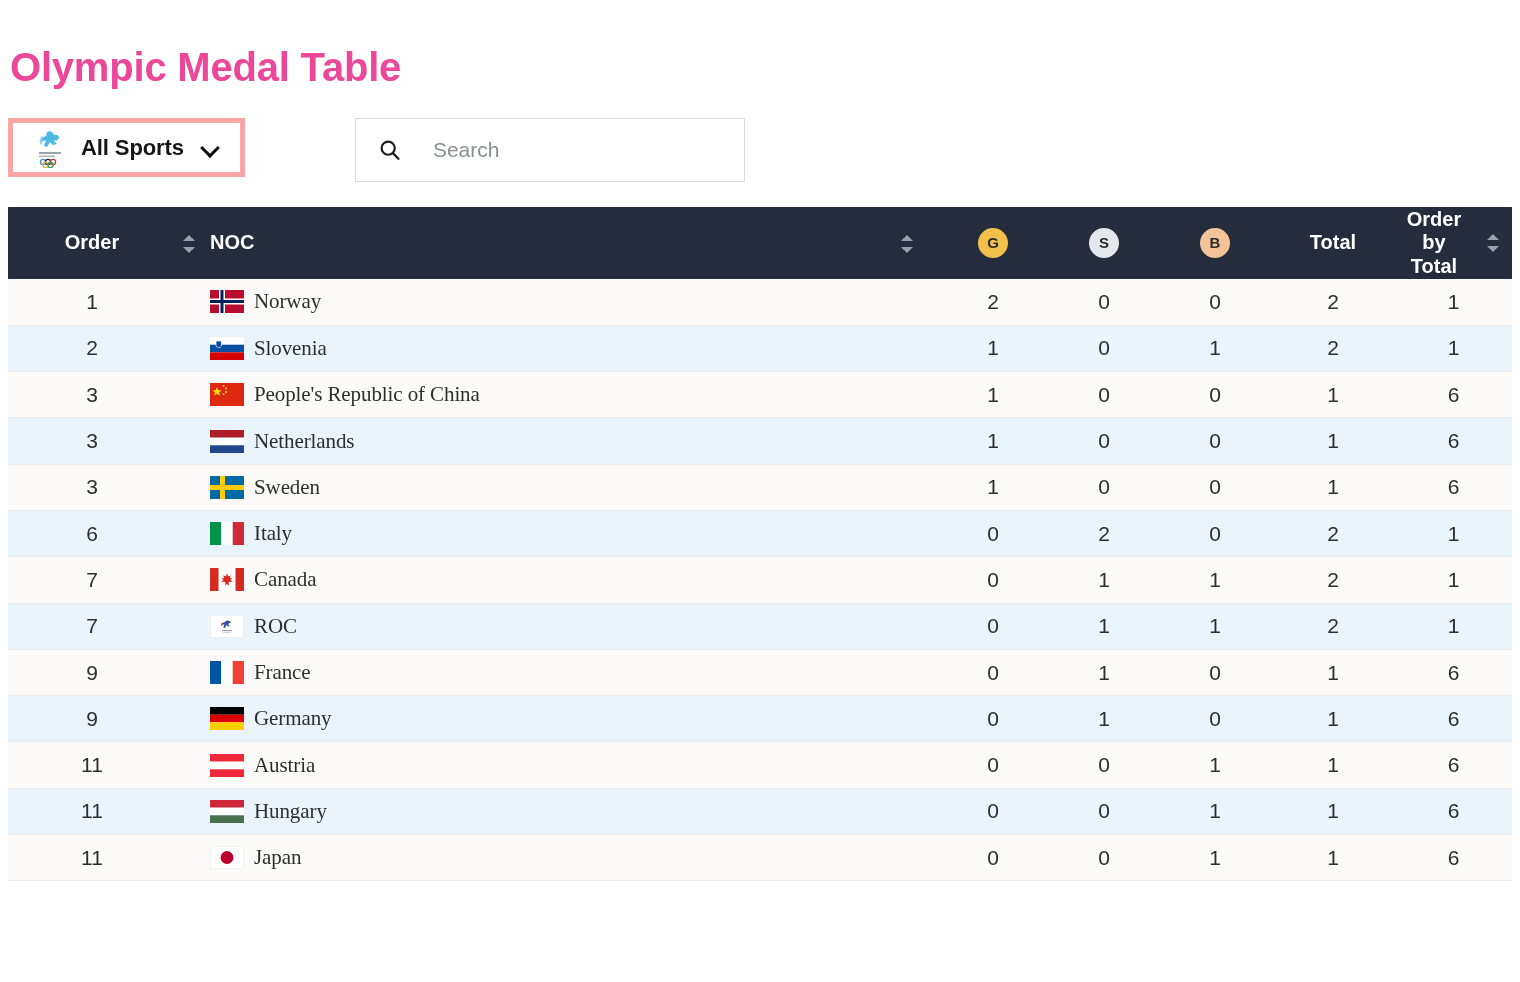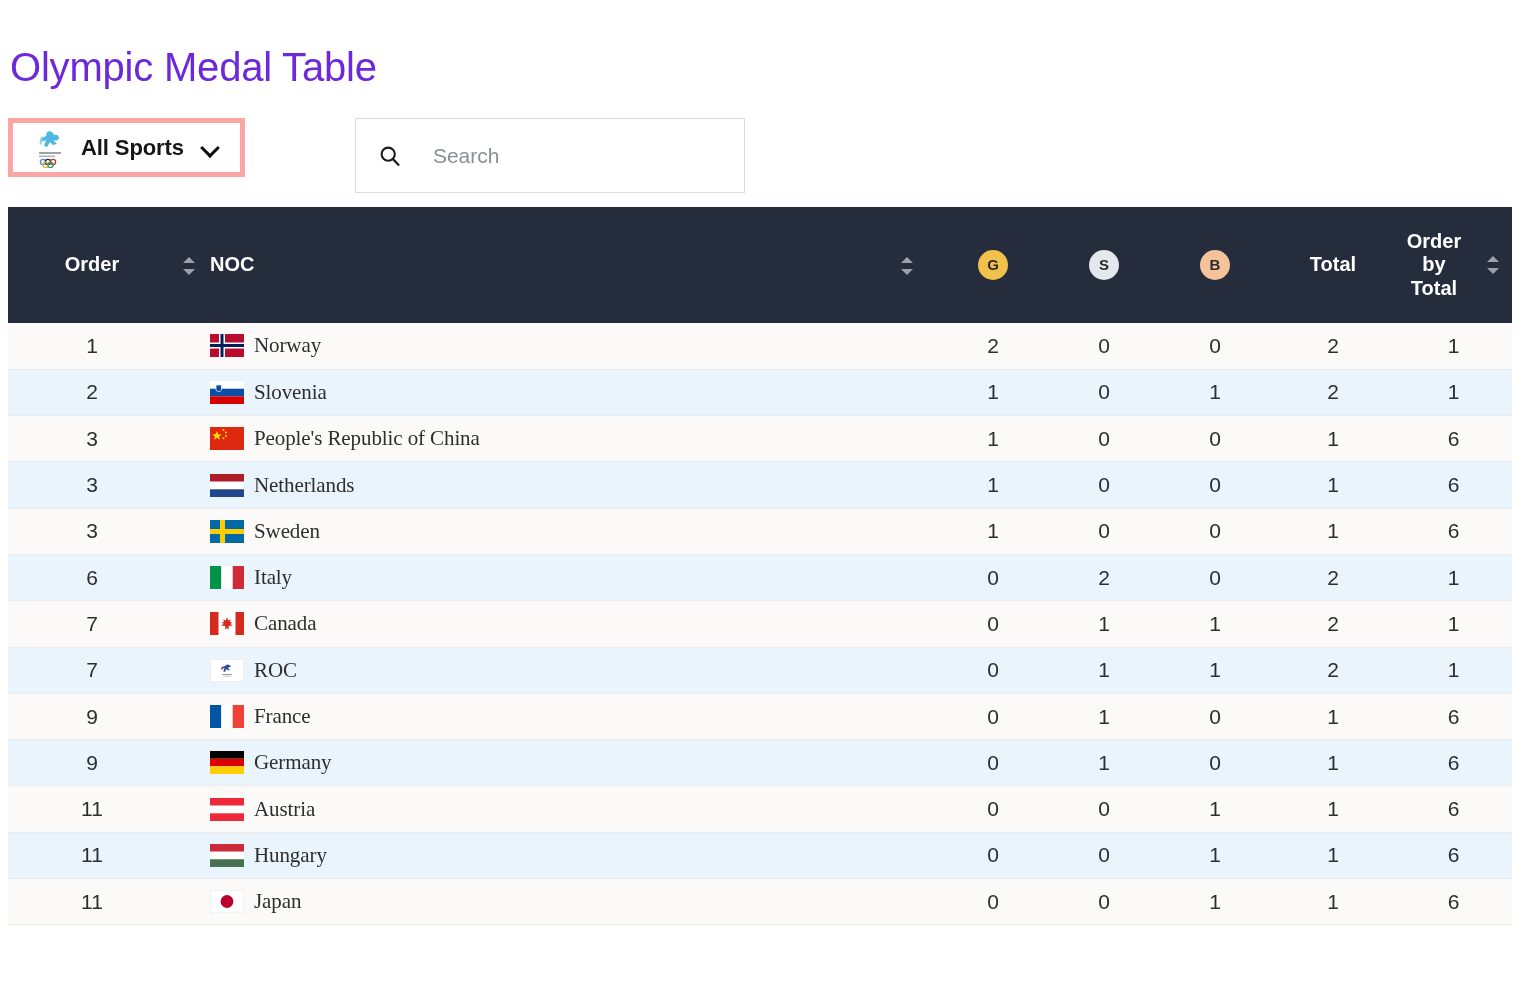--- a/index.html
+++ b/index.html
@@ -11,22 +11,22 @@
     -webkit-font-smoothing: antialiased;
   }
 
   .page { position: relative; width: 1520px; height: 982px; background:#fff; overflow: hidden; }
 
   
   .page-title {
     position: absolute;
     left: 10px; top: 16px;
     font-size: 40px;
-    font-weight: 400;
-    color: #6d28d9;
+    font-weight: 700;
+    color: #ec4899;
     letter-spacing: -0.2px;
     line-height: 1.2;
   }
 
   
   .controls {
     position: absolute;
     left: 8px; top: 118px;
     display: flex;
     align-items: flex-start;
@@ -66,21 +66,21 @@
     transform: rotate(45deg);
   }
 
   .sports-logo { width: 34px; height: 40px; margin-right: 14px; flex:none; }
 
   .gap-a { width: 57px; }
   .gap-b { width: 53px; }
 
   .searchbox {
     width: 390px;
-    height: 75px;
+    height: 64px;
     border: 1px solid #dcdcdc;
     background: #ffffff;
     display: flex;
     align-items: center;
     padding: 0 22px;
     cursor: text;
   }
   .search-icon { width: 24px; height: 24px; flex: none; }
   .search-input {
     border: 0; outline: 0; background: transparent;
@@ -98,21 +98,21 @@
     left: 8px; top: 207px;
     width: 1504px;
   }
   table.medals { width: 100%; border-collapse: collapse; table-layout: fixed; }
 
   thead tr { background: #252d3d; }
   thead th {
     color: #ffffff;
     font-size: 20px;
     font-weight: 700;
-    height: 116px;
+    height: 72px;
     padding: 0;
     vertical-align: middle;
     line-height: 1.18;
   }
 
   
   .c-order { width: 168px; }
   .c-sort1 { width: 26px; }
   .c-noc   { width: 675px; }
   .c-sort2 { width: 60px; }

